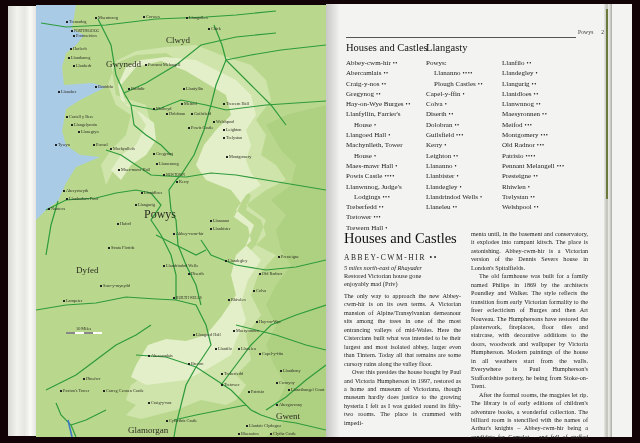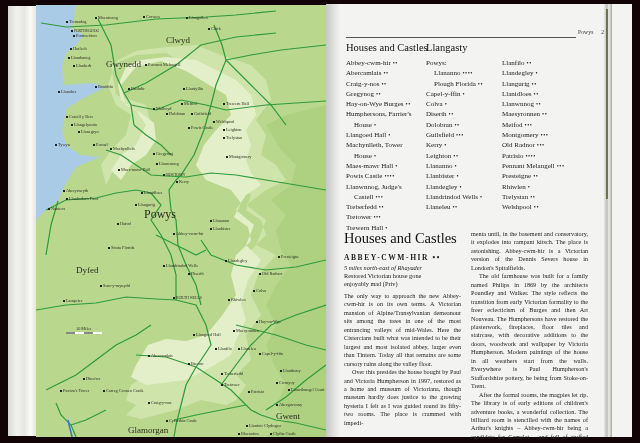--- a/index.html
+++ b/index.html
@@ -16,21 +16,21 @@
   .running-head span { margin-left:6px; }
   .rule { position:absolute; left:20px; top:33px; width:230px; height:1px; background:#555; }
 
   .col { position:absolute; font-size:7px; line-height:10.3px; color:#1a1a1a; }
   .col h3 { margin:0 0 4px 0; font-weight:normal; font-size:10.5px; line-height:12px; color:#111; }
   .col .item { white-space:nowrap; }
   .col .item.indent { padding-left:8px; }
   .col .dots { letter-spacing:0.5px; font-size:6px; }
 
   .section-title { position:absolute; left:18px; top:226px; font-size:14.5px; color:#111; }
-  .entry-heading { position:absolute; left:18px; top:249px; font-size:7.5px; letter-spacing:1.6px; font-weight:bold; color:#222; }
+  .entry-heading { position:absolute; left:18px; top:249px; font-size:7.5px; letter-spacing:1.6px; font-weight:normal; color:#222; }
   .entry-meta { position:absolute; left:18px; top:260px; font-size:6.3px; line-height:8.2px; color:#222; }
   .entry-meta .loc { font-style:italic; }
   .body-col { position:absolute; font-size:6.2px; line-height:8.45px; color:#222; text-align:justify; }
   .body-col p { margin:0; text-indent:8px; }
   .body-col p.first { text-indent:0; }
 
   .lbl { font-family:"Liberation Serif", serif; fill:#2c2c22; }
 </style>
 </head>
 <body>
@@ -258,40 +258,40 @@
   <div class="rule"></div>
 
   <div class="col" style="left:20px; top:38px;">
     <h3>Houses and Castles</h3>
     <div id="houses-list">
         <div class="item"><span>Abbey-cwm-hir</span><span class="dots"> ••</span></div>
         <div class="item"><span>Abercamlais</span><span class="dots"> ••</span></div>
         <div class="item"><span>Craig-y-nos</span><span class="dots"> ••</span></div>
         <div class="item"><span>Gregynog</span><span class="dots"> ••</span></div>
         <div class="item"><span>Hay-on-Wye Burges</span><span class="dots"> ••</span></div>
-        <div class="item"><span>Humphersons, Farrier's</span></div>
+        <div class="item"><span>Llanfyllin, Farrier's</span></div>
         <div class="item indent"><span>House</span><span class="dots"> •</span></div>
         <div class="item"><span>Llangoed Hall</span><span class="dots"> •</span></div>
         <div class="item"><span>Machynlleth, Tower</span></div>
         <div class="item indent"><span>House</span><span class="dots"> •</span></div>
         <div class="item"><span>Maes-mawr Hall</span><span class="dots"> •</span></div>
         <div class="item"><span>Powis Castle</span><span class="dots"> ••••</span></div>
         <div class="item"><span>Llanwnnog, Judge's</span></div>
-        <div class="item indent"><span>Castell</span><span class="dots"> •••</span></div>
+        <div class="item indent"><span>Lodgings</span><span class="dots"> •••</span></div>
         <div class="item"><span>Treberfedd</span><span class="dots"> ••</span></div>
         <div class="item"><span>Tretower</span><span class="dots"> •••</span></div>
         <div class="item"><span>Trewern Hall</span><span class="dots"> •</span></div>
       </div>
   </div>
   <div class="col" style="left:100px; top:38px;">
     <h3>Llangasty</h3>
     <div id="churches-col1">
         <div class="item"><span>Powys:</span></div>
         <div class="item indent"><span>Llananno</span><span class="dots"> ••••</span></div>
-        <div class="item indent"><span>Plough Florida</span><span class="dots"> ••</span></div>
+        <div class="item indent"><span>Plough Castles</span><span class="dots"> ••</span></div>
         <div class="item"><span>Capel-y-ffin</span><span class="dots"> •</span></div>
         <div class="item"><span>Colva</span><span class="dots"> •</span></div>
         <div class="item"><span>Diserth</span><span class="dots"> ••</span></div>
         <div class="item"><span>Dolobran</span><span class="dots"> ••</span></div>
         <div class="item"><span>Guilsfield</span><span class="dots"> •••</span></div>
         <div class="item"><span>Kerry</span><span class="dots"> •</span></div>
         <div class="item"><span>Leighton</span><span class="dots"> ••</span></div>
         <div class="item"><span>Llananno</span><span class="dots"> •</span></div>
         <div class="item"><span>Llanbister</span><span class="dots"> •</span></div>
         <div class="item"><span>Llandegley</span><span class="dots"> •</span></div>

